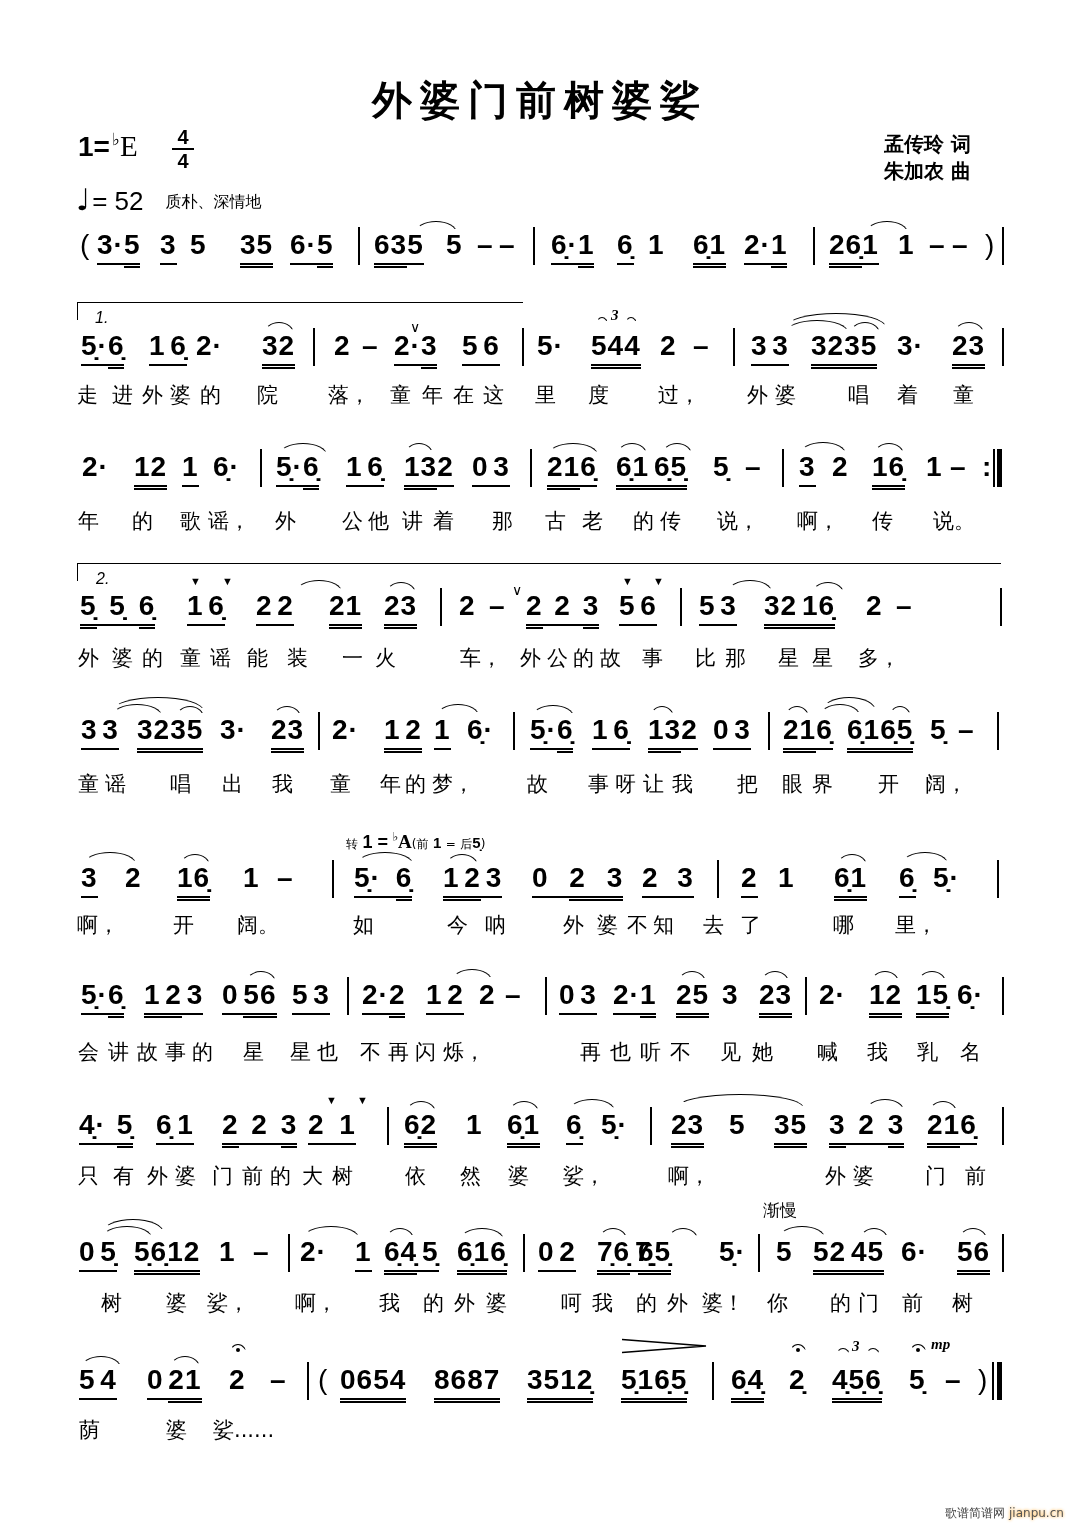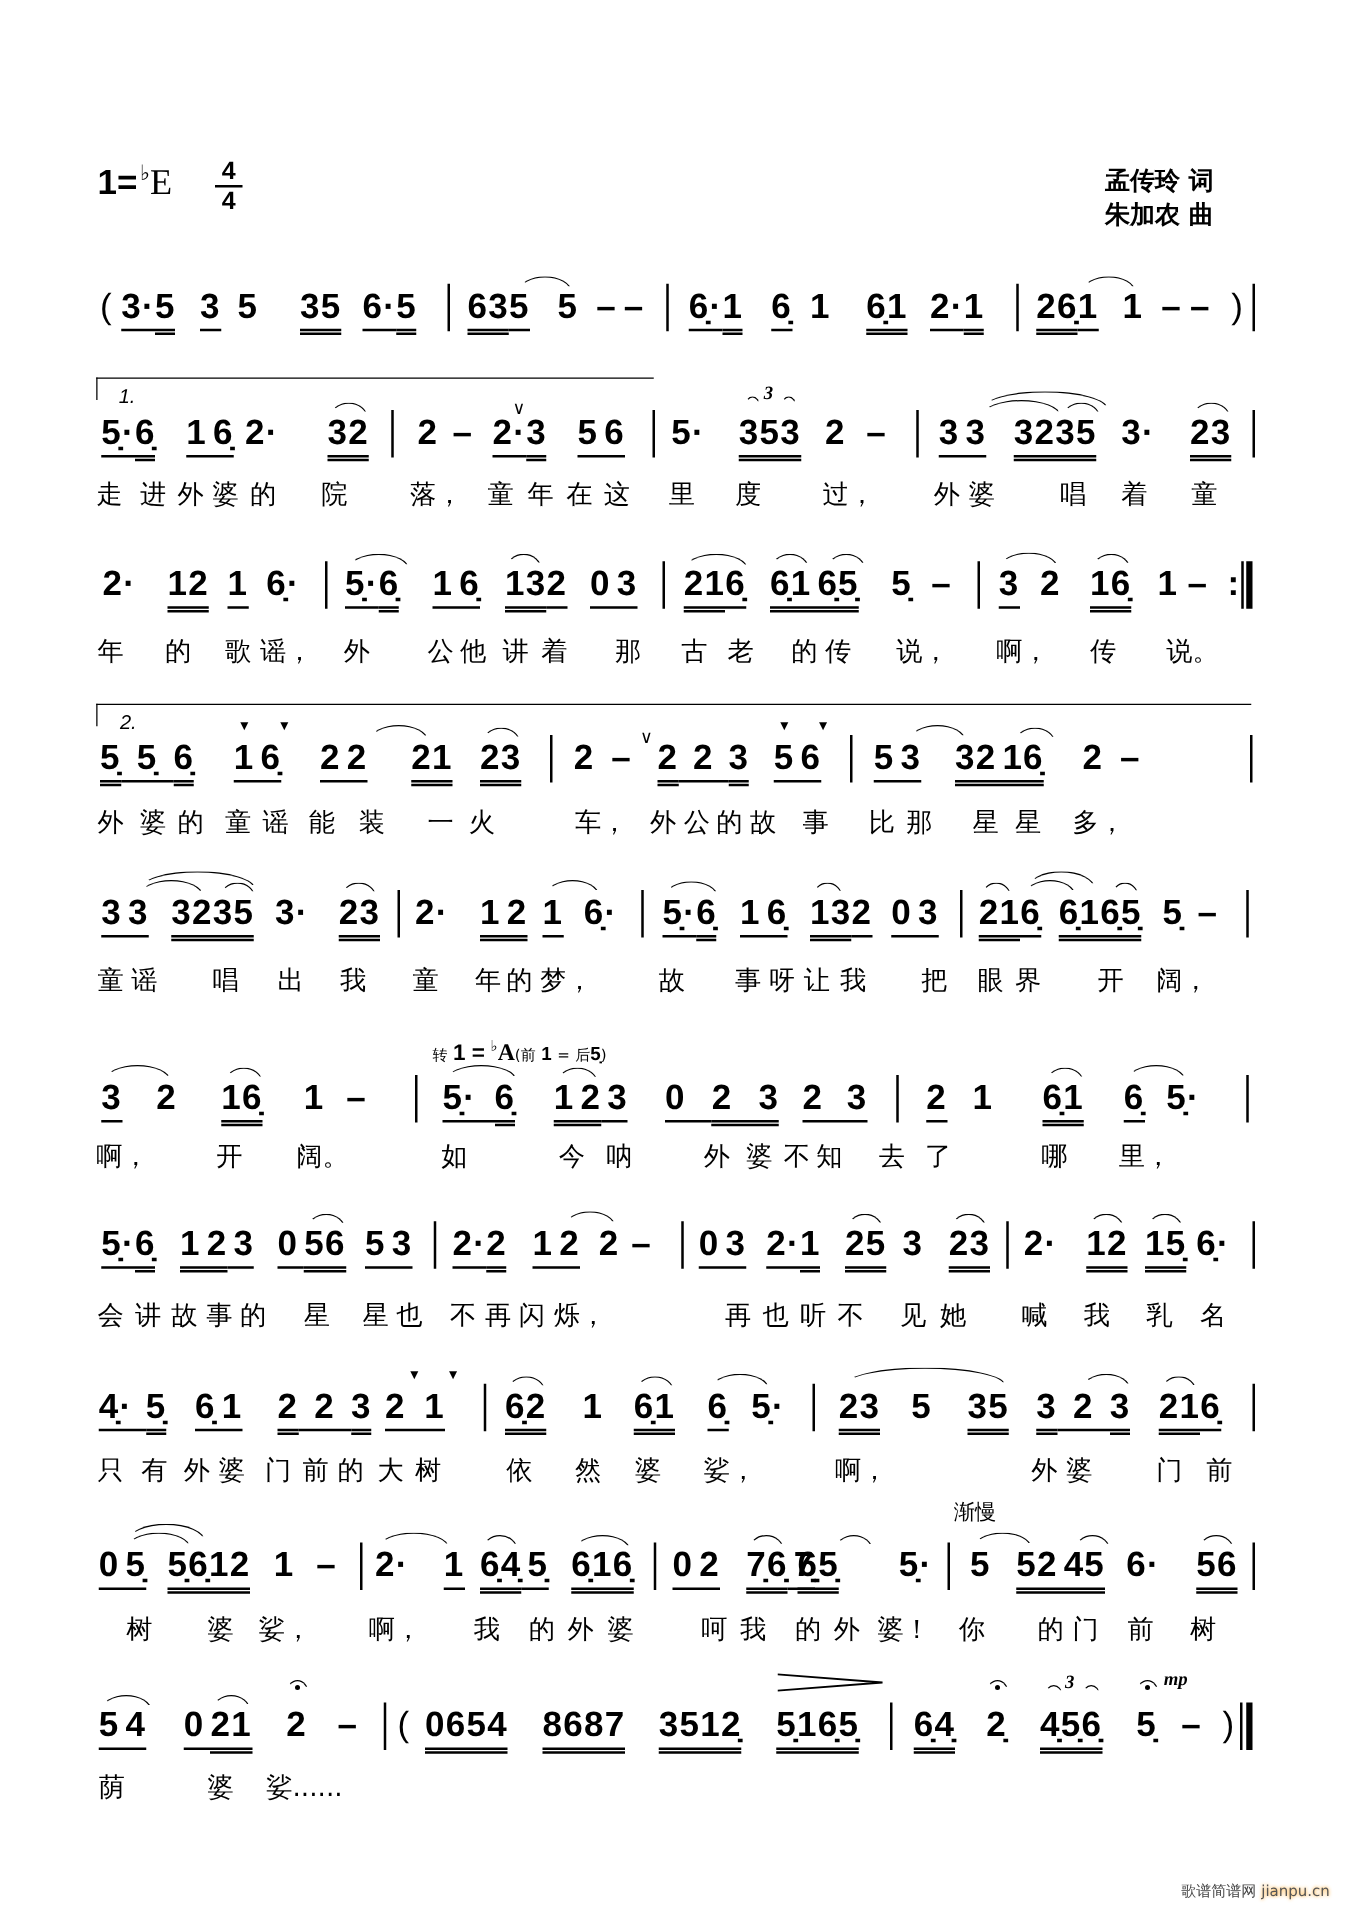--- a/index.html
+++ b/index.html
@@ -47,31 +47,33 @@
   .ly{position:absolute;top:0;font-size:21px;line-height:22px;white-space:nowrap;font-family:"DejaVu Sans",sans-serif;}
 
   .wm{position:absolute;left:945px;top:1505px;font-size:12px;line-height:16px;white-space:nowrap;color:#444;}
   .wm .url{color:#555;text-shadow:0 0 3px #f90;margin-left:4px;font-family:"DejaVu Sans",sans-serif;}
 </style>
 </head>
 <body>
 
 <div id="page">
 
+  <div class="title">外婆门前树婆娑</div>
 
   <div class="key"><span>1=</span><span class="flat">♭</span><span class="kn">E</span></div>
 
   <div class="timesig">
     <span class="num">4</span>
     <span class="den">4</span>
   </div>
 
   <div class="credit" style="top:132px">孟传玲 词</div>
   <div class="credit" style="top:159px">朱加农 曲</div>
 
+  <div class="tempo"><span class="tn">♩</span><span class="tv">= 52</span><span class="te">质朴、深情地</span></div>
 
   <div class="row" style="top:231px">
     <div class="g" style="left:80px"><span class="s p">(</span></div>
     <div class="g" style="left:97px"><span class="s u1">3·</span><span class="s u2">5</span></div>
     <div class="g" style="left:160px"><span class="s u1">3</span></div>
     <div class="g" style="left:190px"><span class="s">5</span></div>
     <div class="g" style="left:240px"><span class="s u2">35</span></div>
     <div class="g" style="left:290px"><span class="s u1">6·</span><span class="s u2">5</span></div>
     <div class="bar" style="left:358px"></div>
     <div class="g" style="left:374px"><span class="s u2">63</span><span class="s u1">5</span></div>
@@ -104,21 +106,21 @@
     <div class="g" style="left:262px"><span class="s u2">32</span></div>
     <div class="arc" style="left:264px;top:-10px;width:30px"></div>
     <div class="bar" style="left:313px"></div>
     <div class="g" style="left:334px"><span class="s">2</span></div>
     <div class="g" style="left:362px"><span class="s">–</span></div>
     <div class="br" style="left:410px;top:-12px">∨</div>
     <div class="g" style="left:394px"><span class="s u1">2·</span><span class="s u2">3</span></div>
     <div class="g" style="left:462px"><span class="s u1">5 6</span></div>
     <div class="bar" style="left:522px"></div>
     <div class="g" style="left:537px"><span class="s">5·</span></div>
-    <div class="g" style="left:591px"><span class="s u2">353</span></div>
+    <div class="g" style="left:591px"><span class="s u2">544</span></div>
     <div class="arc" style="left:596px;top:-15px;width:12px;height:8px"></div>
     <div class="tri" style="left:611px;top:-24px">3</div>
     <div class="arc" style="left:625px;top:-15px;width:12px;height:8px"></div>
     <div class="g" style="left:660px"><span class="s">2</span></div>
     <div class="g" style="left:693px"><span class="s">–</span></div>
     <div class="bar" style="left:733px"></div>
     <div class="g" style="left:751px"><span class="s u1">3 3</span></div>
     <div class="arc" style="left:786px;top:-12px;width:62px"></div>
     <div class="arc" style="left:786px;top:-19px;width:100px;height:14px"></div>
     <div class="g" style="left:811px"><span class="s u2">3235</span></div>

